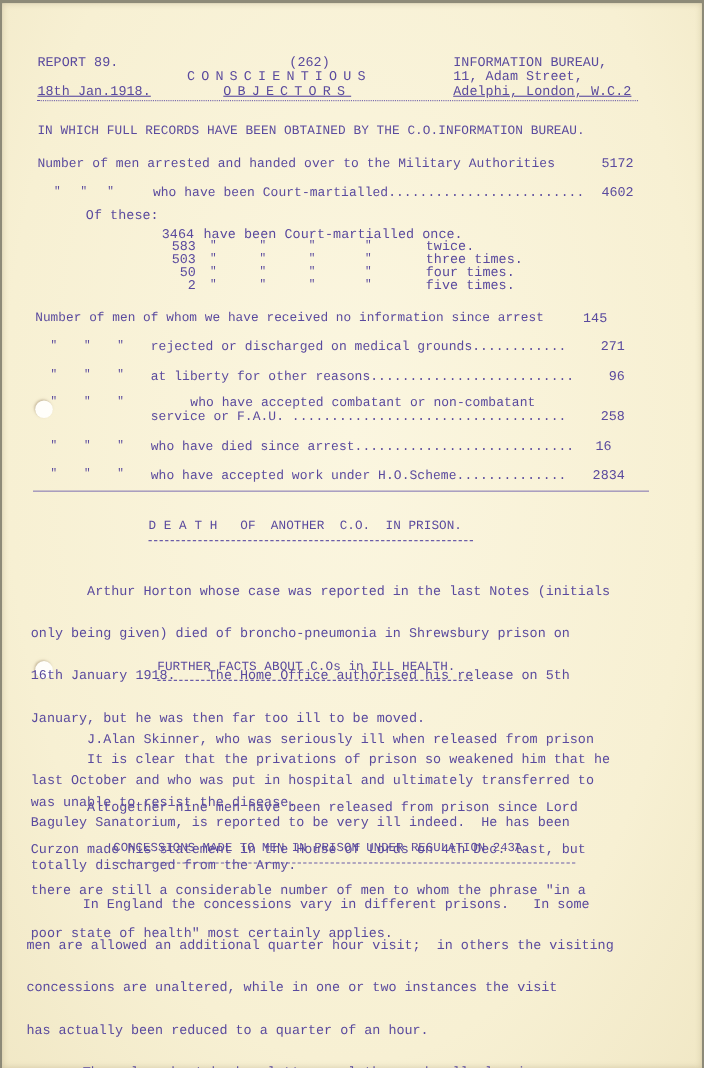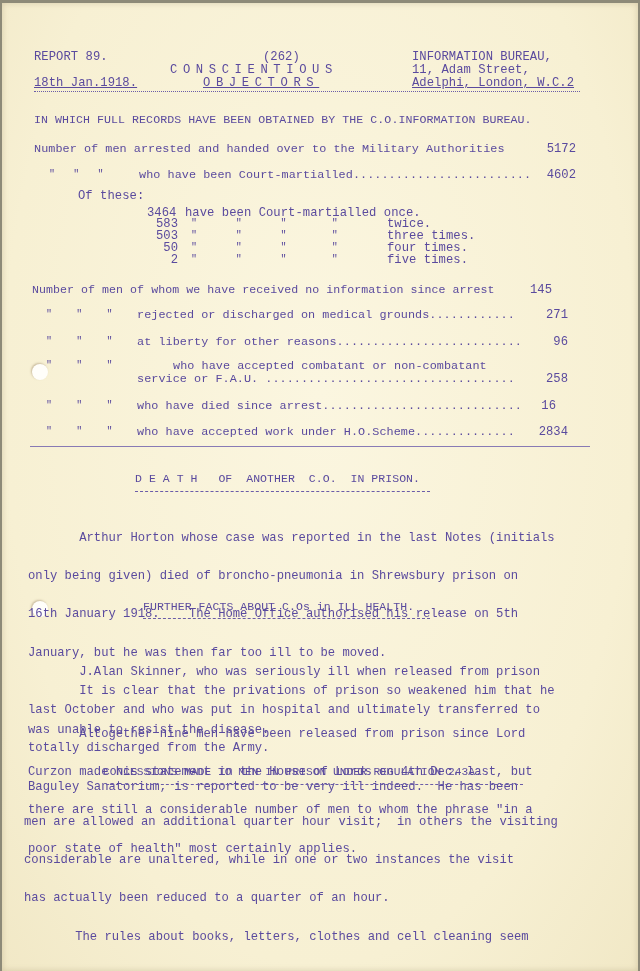--- a/index.html
+++ b/index.html
@@ -106,35 +106,36 @@
     <div>January, but he was then far too ill to be moved.</div>
     <div>       It is clear that the privations of prison so weakened him that he</div>
     <div>was unable to resist the disease.</div>
   </div>
 
   <div class="t" style="left:141px; top:597px; font-size:11.5px;">FURTHER FACTS ABOUT C.Os in ILL HEALTH.</div>
   <div class="dashrule" style="left:141px; top:615px; width:287px;"></div>
   <div class="para" style="left:26px; top:637px;">
     <div>       J.Alan Skinner, who was seriously ill when released from prison</div>
     <div>last October and who was put in hospital and ultimately transferred to</div>
+    <div>Baguley Sanatorium, is reported to be very ill indeed.  He has been</div>
     <div>totally discharged from the Army.</div>
-    <div>Baguley Sanatorium, is reported to be very ill indeed.  He has been</div>
   </div>
   <div class="para" style="left:26px; top:699px;">
     <div>       Altogether nine men have been released from prison since Lord</div>
     <div>Curzon made his statement in the House of Lords on 4th Dec. last, but</div>
     <div>there are still a considerable number of men to whom the phrase "in a</div>
     <div>poor state of health" most certainly applies.</div>
   </div>
 
   <div class="t" style="left:101px; top:762px; font-size:11.2px;">CONCESSIONS MADE TO MEN IN PRISON UNDER REGULATION 243A.</div>
   <div class="dashrule" style="left:104px; top:781px; width:417px;"></div>
   <div class="para" style="left:22px; top:787px;">
+    <div>       In England the concessions vary in different prisons.   In some</div>
     <div>men are allowed an additional quarter hour visit;  in others the visiting</div>
-    <div>considerable are unaltered, while in one or two instances the visit</div>
+    <div>concessions are unaltered, while in one or two instances the visit</div>
     <div>has actually been reduced to a quarter of an hour.</div>
     <div>       The rules about books, letters, clothes and cell cleaning seem</div>
     
     
     
     
     
     
     
     

